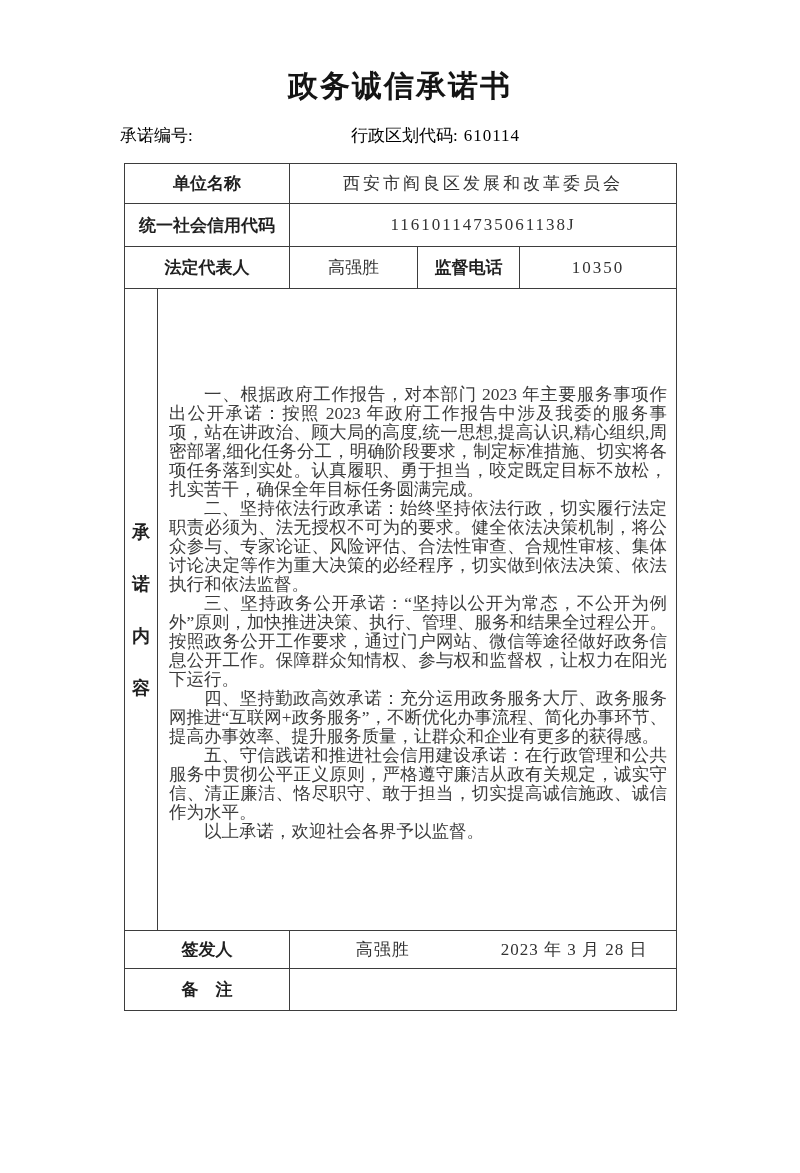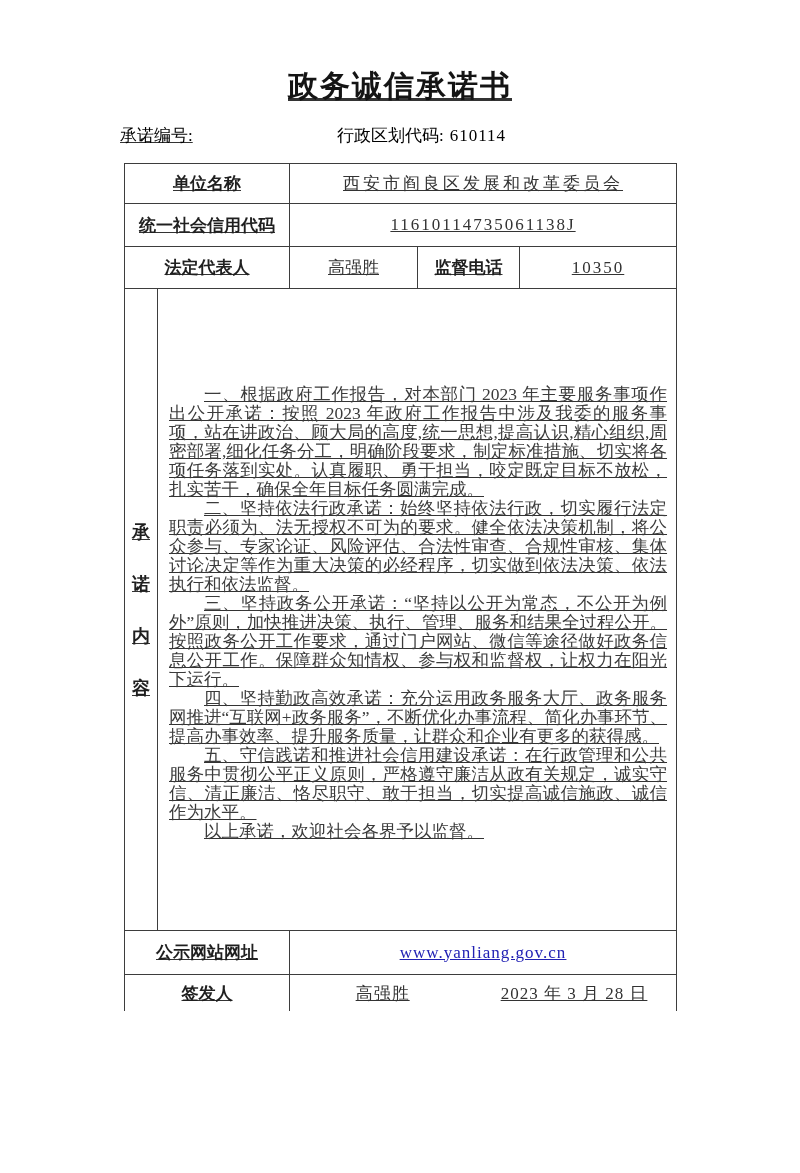--- a/index.html
+++ b/index.html
@@ -3,42 +3,42 @@
 <meta charset="utf-8">
 <style>
   * { box-sizing: border-box; }
   html, body { margin: 0; padding: 0; }
   body {
     width: 800px; height: 1173px;
     background: #ffffff;
     font-family: "Liberation Serif", "DejaVu Serif", serif;
     color: #333333;
   }
-  .page { position: relative; width: 800px; height: 1011px; overflow: hidden; text-decoration: underline; }
+  .page { position: relative; width: 800px; height: 1011px; overflow: hidden; }
 
   .doc-title {
     margin: 0;
     padding-top: 66px;
     text-align: center;
     font-size: 30px;
     font-weight: bold;
     letter-spacing: 2px;
     color: #141414;
     font-family: "Liberation Serif", "DejaVu Serif", serif;
   }
 
   .meta-row {
     position: relative;
     margin: 17px 0 0 120px;
     width: 556px;
     height: 24px;
     font-size: 17px;
     color: #000000;
   }
-  .meta-region { position: absolute; left: 217px; top: 0; }
+  .meta-region { position: absolute; left: 231px; top: 0; }
   .meta-region .code { letter-spacing: 1px; margin-left: 6px; }
 
   table.form {
     border-collapse: collapse;
     table-layout: fixed;
     width: 552px;
     margin: 15px 0 0 124px;
   }
   table.form td {
     border: 1px solid #3d3d3d;
@@ -155,26 +155,20 @@
         <p>一、根据政府工作报告，对本部门 2023 年主要服务事项作出公开承诺：按照 2023 年政府工作报告中涉及我委的服务事项，站在讲政治、顾大局的高度,统一思想,提高认识,精心组织,周密部署,细化任务分工，明确阶段要求，制定标准措施、切实将各项任务落到实处。认真履职、勇于担当，咬定既定目标不放松，扎实苦干，确保全年目标任务圆满完成。</p>
         <p>二、坚持依法行政承诺：始终坚持依法行政，切实履行法定职责必须为、法无授权不可为的要求。健全依法决策机制，将公众参与、专家论证、风险评估、合法性审查、合规性审核、集体讨论决定等作为重大决策的必经程序，切实做到依法决策、依法执行和依法监督。</p>
         <p>三、坚持政务公开承诺：“坚持以公开为常态，不公开为例外”原则，加快推进决策、执行、管理、服务和结果全过程公开。按照政务公开工作要求，通过门户网站、微信等途径做好政务信息公开工作。保障群众知情权、参与权和监督权，让权力在阳光下运行。</p>
         <p>四、坚持勤政高效承诺：充分运用政务服务大厅、政务服务网推进“互联网+政务服务”，不断优化办事流程、简化办事环节、提高办事效率、提升服务质量，让群众和企业有更多的获得感。</p>
         <p>五、守信践诺和推进社会信用建设承诺：在行政管理和公共服务中贯彻公平正义原则，严格遵守廉洁从政有关规定，诚实守信、清正廉洁、恪尽职守、敢于担当，切实提高诚信施政、诚信作为水平。</p>
         <p>以上承诺，欢迎社会各界予以监督。</p>
       </td>
     </tr>
 
 
-    <tr style="height:44px">
-      <td colspan="2" class="lbl">公示网站网址</td>
-      <td colspan="3" class="val">
-        <a class="site-link">www.yanliang.gov.cn</a>
-      </td>
-    </tr>
 
     <tr style="height:38px">
       <td colspan="2" class="lbl">签发人</td>
       <td colspan="3">
         <div class="issuer-flex">
           <span class="issuer-name">高强胜</span>
           <span class="issuer-date">2023 年 3 月 28 日</span>
         </div>
       </td>
     </tr>

